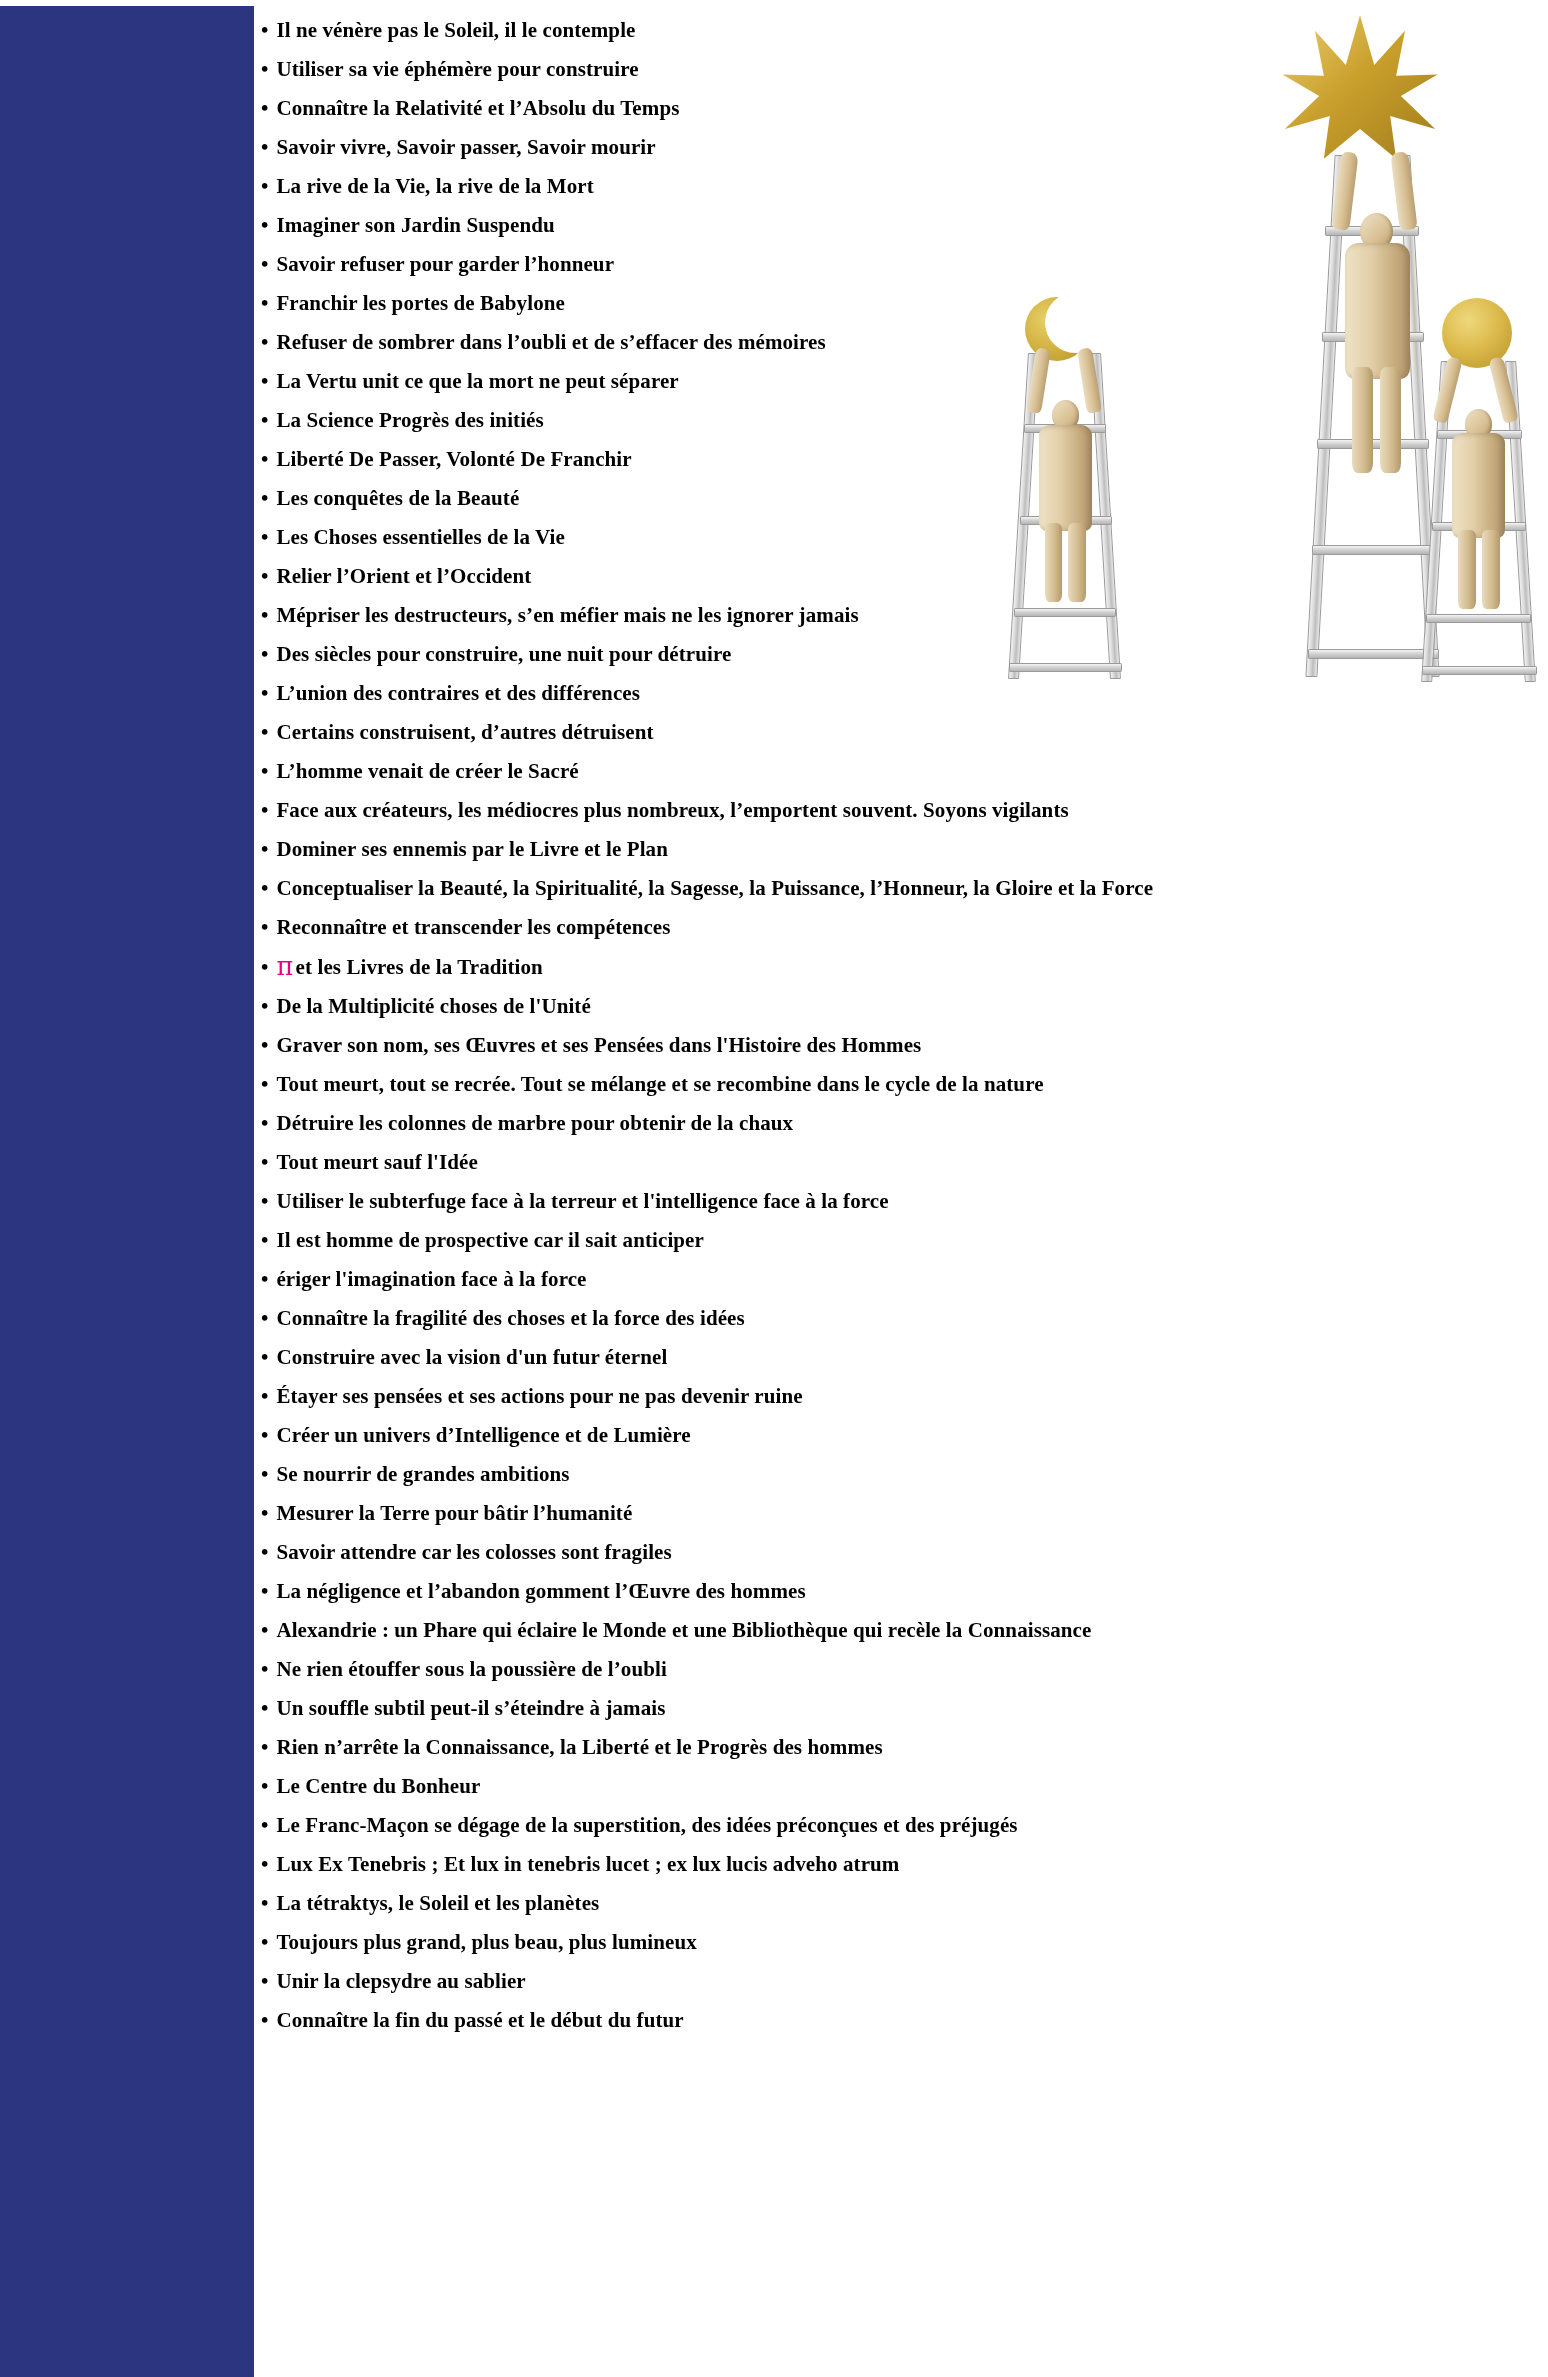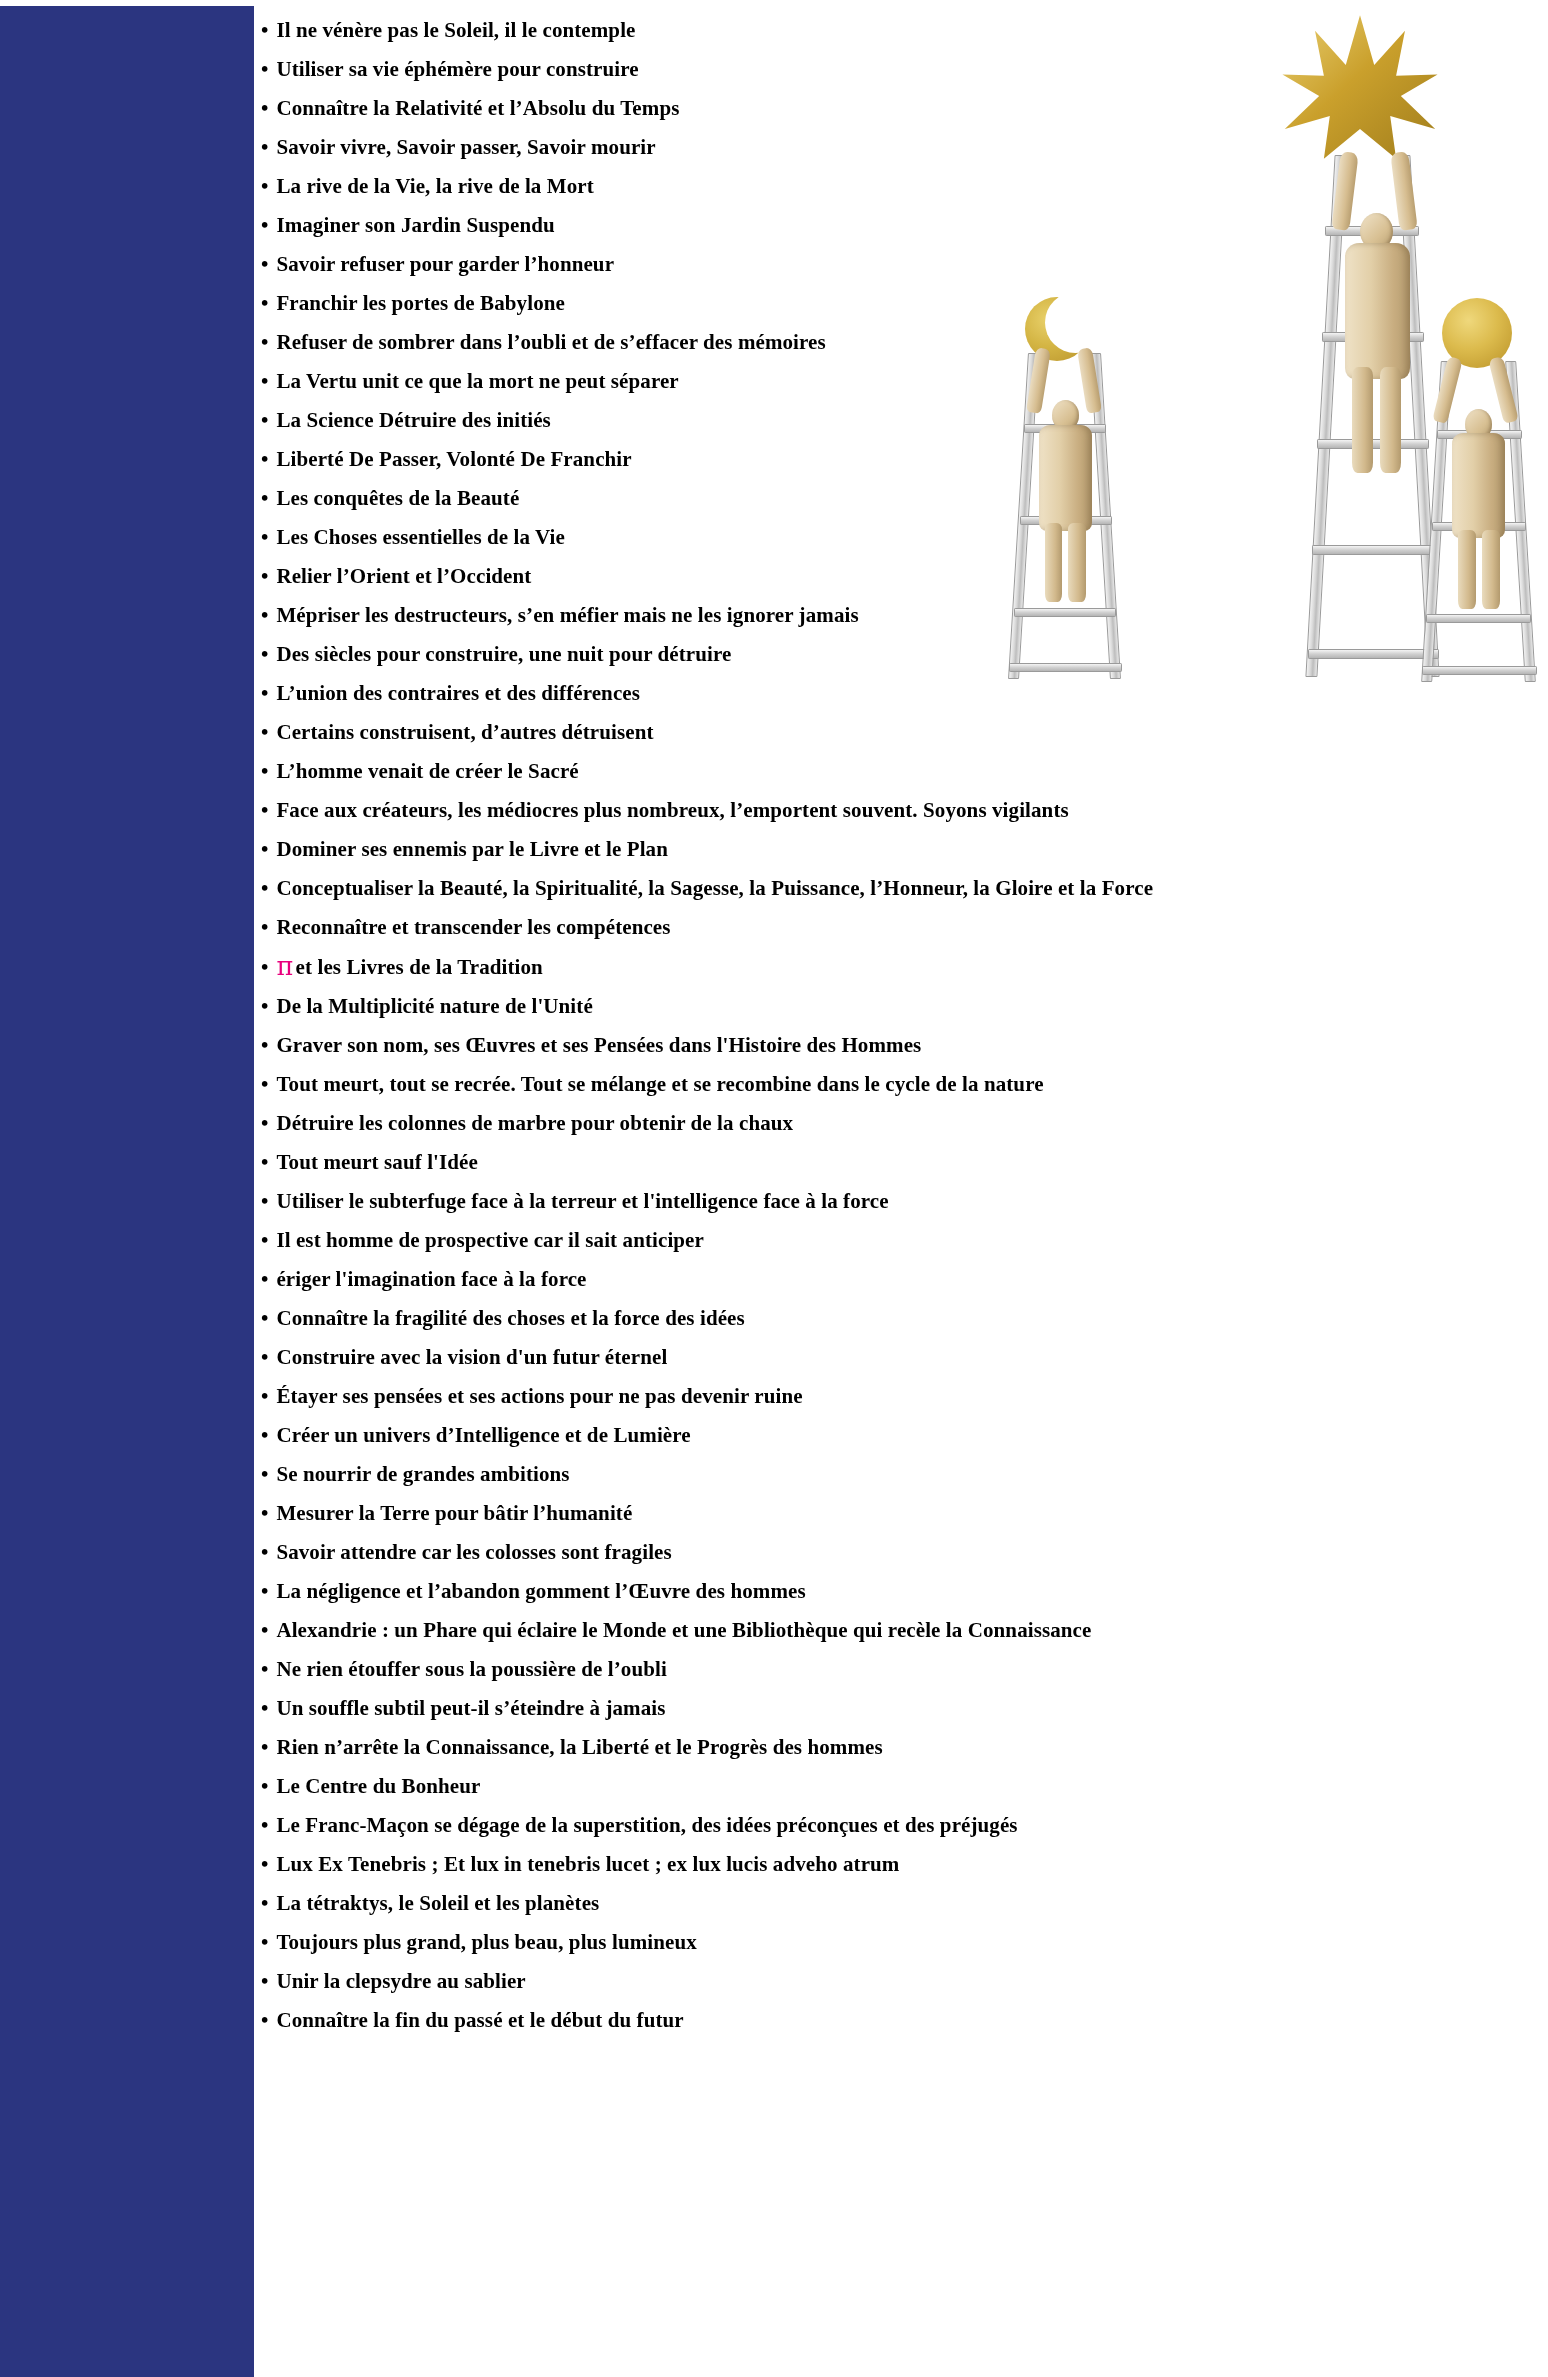--- a/index.html
+++ b/index.html
@@ -154,36 +154,36 @@
         <li><span class="bullet">•</span><span>Il ne vénère pas le Soleil, il le contemple</span></li>
         <li><span class="bullet">•</span><span>Utiliser sa vie éphémère pour construire</span></li>
         <li><span class="bullet">•</span><span>Connaître la Relativité et l’Absolu du Temps</span></li>
         <li><span class="bullet">•</span><span>Savoir vivre, Savoir passer, Savoir mourir</span></li>
         <li><span class="bullet">•</span><span>La rive de la Vie, la rive de la Mort</span></li>
         <li><span class="bullet">•</span><span>Imaginer son Jardin Suspendu</span></li>
         <li><span class="bullet">•</span><span>Savoir refuser pour garder l’honneur</span></li>
         <li><span class="bullet">•</span><span>Franchir les portes de Babylone</span></li>
         <li><span class="bullet">•</span><span>Refuser de sombrer dans l’oubli et  de s’effacer des mémoires</span></li>
         <li><span class="bullet">•</span><span>La Vertu unit ce que la mort ne peut séparer</span></li>
-        <li><span class="bullet">•</span><span>La Science Détruire des initiés</span></li>
+        <li><span class="bullet">•</span><span>La Science Progrès des initiés</span></li>
         <li><span class="bullet">•</span><span>Liberté De Passer, Volonté De Franchir</span></li>
         <li><span class="bullet">•</span><span>Les conquêtes de la Beauté</span></li>
         <li><span class="bullet">•</span><span>Les Choses essentielles de la Vie</span></li>
         <li><span class="bullet">•</span><span>Relier l’Orient et l’Occident</span></li>
         <li><span class="bullet">•</span><span>Mépriser les destructeurs, s’en méfier mais ne les ignorer jamais</span></li>
         <li><span class="bullet">•</span><span>Des siècles pour construire, une nuit pour détruire</span></li>
         <li><span class="bullet">•</span><span>L’union des contraires et des différences</span></li>
         <li><span class="bullet">•</span><span>Certains construisent, d’autres détruisent</span></li>
         <li><span class="bullet">•</span><span>L’homme venait de créer le Sacré</span></li>
         <li><span class="bullet">•</span><span>Face aux créateurs, les médiocres plus nombreux, l’emportent souvent. Soyons vigilants</span></li>
         <li><span class="bullet">•</span><span>Dominer ses ennemis par le Livre et le Plan</span></li>
         <li><span class="bullet">•</span><span>Conceptualiser  la Beauté, la Spiritualité, la Sagesse, la Puissance, l’Honneur, la Gloire et la Force</span></li>
         <li><span class="bullet">•</span><span>Reconnaître et transcender les compétences</span></li>
         <li><span class="bullet">•</span><span class="pi">π</span><span>et les Livres de la Tradition</span></li>
-        <li><span class="bullet">•</span><span>De la Multiplicité nature de l'Unité</span></li>
+        <li><span class="bullet">•</span><span>De la Multiplicité choses de l'Unité</span></li>
         <li><span class="bullet">•</span><span>Graver son nom, ses Œuvres et ses Pensées dans l'Histoire des Hommes</span></li>
         <li><span class="bullet">•</span><span>Tout meurt, tout se recrée. Tout se mélange et se recombine dans le cycle de la nature</span></li>
         <li><span class="bullet">•</span><span>Détruire les colonnes de marbre pour obtenir de la chaux</span></li>
         <li><span class="bullet">•</span><span>Tout meurt sauf l'Idée</span></li>
         <li><span class="bullet">•</span><span>Utiliser le subterfuge face à la terreur et l'intelligence face à la force</span></li>
         <li><span class="bullet">•</span><span>Il est homme de prospective car il sait anticiper</span></li>
         <li><span class="bullet">•</span><span>ériger l'imagination face à la force</span></li>
         <li><span class="bullet">•</span><span>Connaître la fragilité des choses et la force des idées</span></li>
         <li><span class="bullet">•</span><span>Construire avec la vision d'un futur éternel</span></li>
         <li><span class="bullet">•</span><span>Étayer ses pensées et ses actions pour ne pas devenir ruine</span></li>

